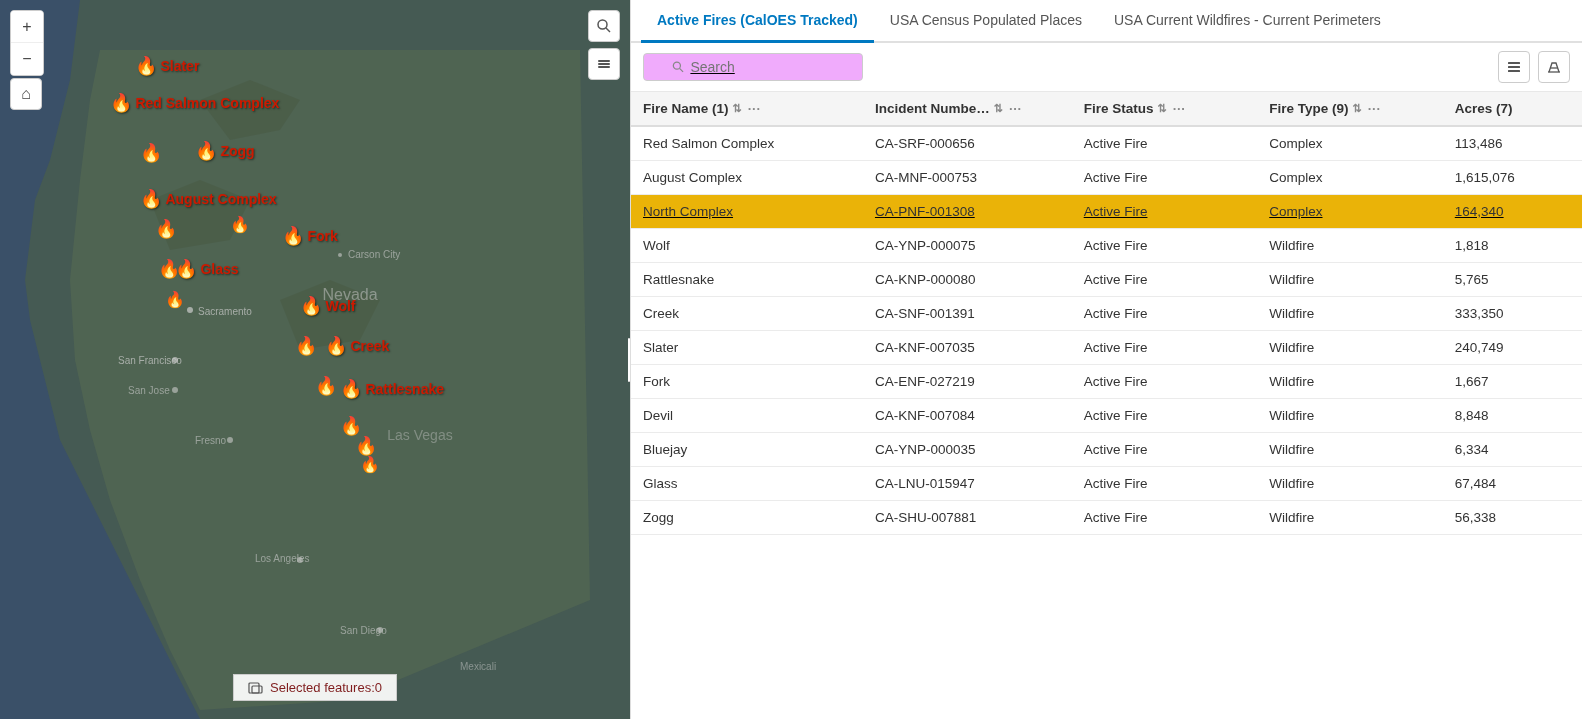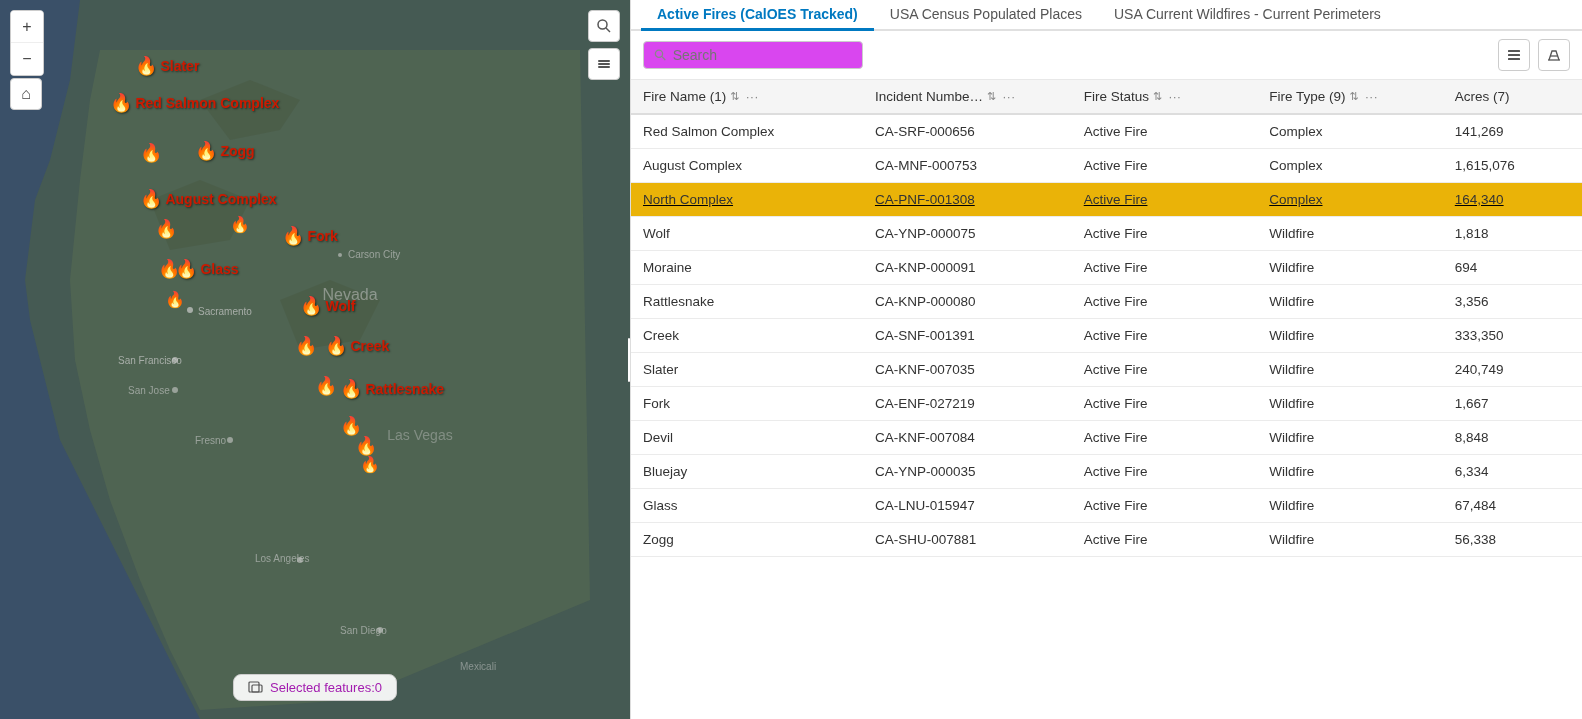--- a/index.html
+++ b/index.html
@@ -63,26 +63,26 @@
       z-index: 10;
     }
 
     .selected-features-badge {
       position: absolute;
       bottom: 18px;
       left: 50%;
       transform: translateX(-50%);
       background: rgba(255,255,255,0.92);
       border: 1px solid #ccc;
-      border-radius: 8px;
+      border-radius: 0;
       padding: 5px 14px;
       font-size: 13px;
-      color: #a21caf;
-      display: flex;
-      align-items: flex-start;
+      color: #7f1d1d;
+      display: flex;
+      align-items: flex-end;
       gap: 6px;
       z-index: 10;
     }
 
     .collapse-btn {
       position: absolute;
       top: 50%;
       right: -16px;
       transform: translateY(-50%);
       width: 18px;
@@ -130,21 +130,21 @@
 
     
     .tabs-bar {
       display: flex;
       border-bottom: 2px solid #e0e0e0;
       background: #fff;
       padding: 0 10px;
       flex-shrink: 0;
     }
     .tab {
-      padding: 6px 16px;
+      padding: 12px 16px;
       font-size: 14px;
       cursor: pointer;
       color: #555;
       border-bottom: 3px solid transparent;
       margin-bottom: -2px;
       white-space: nowrap;
     }
     .tab.active {
       color: #0079c1;
       border-bottom: 3px solid #0079c1;
@@ -159,24 +159,25 @@
       gap: 8px;
       border-bottom: 1px solid #e8e8e8;
       flex-shrink: 0;
       background: #fff;
     }
     .search-box {
       display: flex;
       align-items: center;
       border: 1px solid #ccc;
       border-radius: 4px;
-      padding: 5px 10px;
+      padding: 5px 28px;
       gap: 6px;
       width: 220px;
-      background: #d946ef;
+      background: #f0abfc;
+      text-decoration: underline;
     }
     .search-box input {
       border: none;
       outline: none;
       font-size: 14px;
       color: #333;
       background: transparent;
       width: 100%;
     }
 
@@ -206,21 +207,21 @@
       border-collapse: collapse;
       font-size: 13.5px;
     }
     thead tr {
       background: #f5f5f5;
       border-bottom: 2px solid #ddd;
     }
     thead th {
       padding: 9px 12px;
       text-align: right;
-      font-weight: 400;
+      font-weight: 700;
       color: #333;
       white-space: nowrap;
       position: sticky;
       top: 0;
       background: #f5f5f5;
       z-index: 1;
     }
     thead th .th-inner {
       display: flex;
       align-items: center;
@@ -460,21 +461,21 @@
           </th>
         </tr>
       </thead>
       <tbody id="table-body">
 
       <tr>
     <td class="col-fire-name">Red Salmon Complex</td>
     <td class="col-incident">CA-SRF-000656</td>
     <td class="col-status">Active Fire</td>
     <td class="col-type">Complex</td>
-    <td class="col-acres">141,269</td>
+    <td class="col-acres">113,486</td>
   </tr>
           <tr>
     <td class="col-fire-name">August Complex</td>
     <td class="col-incident">CA-MNF-000753</td>
     <td class="col-status">Active Fire</td>
     <td class="col-type">Complex</td>
     <td class="col-acres">1,615,076</td>
   </tr>
           <tr class="selected">
     <td class="col-fire-name">North Complex</td>
@@ -484,32 +485,25 @@
     <td class="col-acres">164,340</td>
   </tr>
           <tr>
     <td class="col-fire-name">Wolf</td>
     <td class="col-incident">CA-YNP-000075</td>
     <td class="col-status">Active Fire</td>
     <td class="col-type">Wildfire</td>
     <td class="col-acres">1,818</td>
   </tr>
           <tr>
-    <td class="col-fire-name">Moraine</td>
-    <td class="col-incident">CA-KNP-000091</td>
-    <td class="col-status">Active Fire</td>
-    <td class="col-type">Wildfire</td>
-    <td class="col-acres">694</td>
-  </tr>
-          <tr>
     <td class="col-fire-name">Rattlesnake</td>
     <td class="col-incident">CA-KNP-000080</td>
     <td class="col-status">Active Fire</td>
     <td class="col-type">Wildfire</td>
-    <td class="col-acres">3,356</td>
+    <td class="col-acres">5,765</td>
   </tr>
           <tr>
     <td class="col-fire-name">Creek</td>
     <td class="col-incident">CA-SNF-001391</td>
     <td class="col-status">Active Fire</td>
     <td class="col-type">Wildfire</td>
     <td class="col-acres">333,350</td>
   </tr>
           <tr>
     <td class="col-fire-name">Slater</td>

